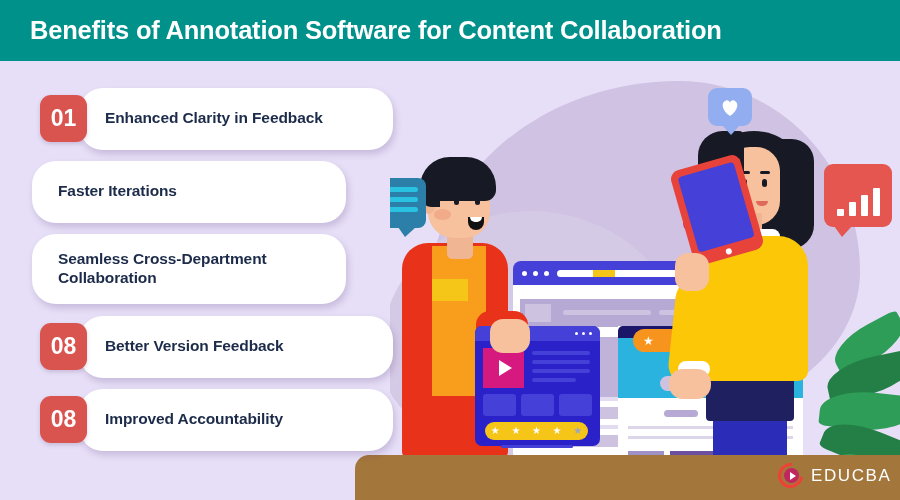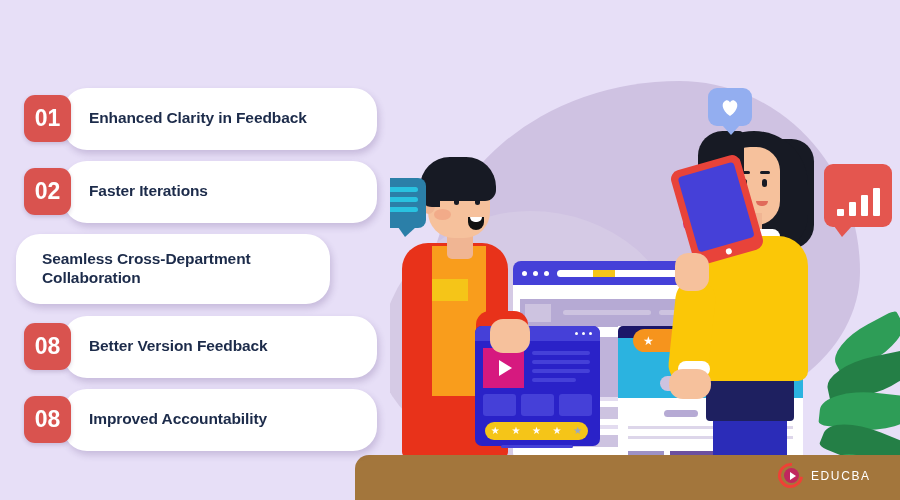--- a/index.html
+++ b/index.html
@@ -15,21 +15,21 @@
     position:absolute;left:0;top:0;width:900px;height:61px;
     background:#00918b;display:flex;align-items:center;
   }
   .header-title{
     color:#ffffff;font-size:25.5px;font-weight:bold;letter-spacing:-0.2px;
     padding-left:30px;white-space:nowrap;
     font-family:"Liberation Sans", sans-serif;
   }
 
   
-  .list{position:absolute;left:24px;top:92px;width:360px;}
+  .list{position:absolute;left:40px;top:92px;width:360px;}
   .row{position:relative;height:53px;margin-bottom:20px;display:flex;align-items:center;}
   .badge{
     width:47px;height:47px;border-radius:11px;background:#d9534f;
     color:#fff;font-size:23px;font-weight:bold;
     display:flex;align-items:center;justify-content:center;
     flex:0 0 auto;z-index:3;position:relative;
     box-shadow:0 2px 4px rgba(60,30,90,.18);
   }
   .card{
     margin-left:-8px;background:#fff;border-radius:24px;
@@ -216,32 +216,35 @@
   .logo-ring{
     position:absolute;left:0;top:0;width:25px;height:25px;border-radius:50%;
     border:3.5px solid #ef4136;border-right-color:transparent;transform:rotate(-38deg);box-sizing:border-box;
   }
   .logo-inner{
     position:absolute;left:6px;top:5px;width:15px;height:15px;border-radius:50%;
     background:#c0275e;display:flex;align-items:center;justify-content:center;
   }
   .logo-tri{width:0;height:0;border-left:6px solid #fff;border-top:4px solid transparent;border-bottom:4px solid transparent;margin-left:2px;}
   .logo-text{
-    color:#fff;font-size:12px;letter-spacing:1.6px;margin-left:8px;
+    color:#fff;font-size:17px;letter-spacing:1.6px;margin-left:8px;
     font-family:"Liberation Sans", sans-serif;
   }
   .star{color:#fff;font-size:12px;line-height:1;}
   .star.dim{color:#9aa8c4;}
   .star.sm{font-size:10px;}
 </style>
 </head>
 <body>
 
 <div id="stage">
 
+  <div class="header">
+    <div class="header-title">Benefits of Annotation Software for Content Collaboration</div>
+  </div>
 
   <div class="illus">
     <div class="blob"></div>
     <div class="blob2"></div>
 
     <div class="plant">
       <div class="leaf" style="left:20px;top:10px;width:78px;height:34px;transform:rotate(-28deg);"></div>
       <div class="leaf-d" style="left:16px;top:42px;width:86px;height:36px;transform:rotate(-12deg);"></div>
       <div class="leaf" style="left:10px;top:76px;width:92px;height:38px;transform:rotate(6deg);"></div>
       <div class="leaf-d" style="left:12px;top:112px;width:88px;height:36px;transform:rotate(22deg);"></div>
@@ -430,21 +433,20 @@
   </div>
 
   <div class="list">
     <div class="row row-1">
       <div class="badge">01</div>
       <div class="card">
         <div class="card-text">Enhanced Clarity in Feedback</div>
       </div>
     </div>
     <div class="row row-2">
-      <div class="badge">02</div>
       <div class="card">
         <div class="card-text">Faster Iterations</div>
       </div>
     </div>
     <div class="row row-3">
       <div class="card">
         <div class="card-text">Seamless Cross-Department Collaboration</div>
       </div>
     </div>
     <div class="row row-4">

